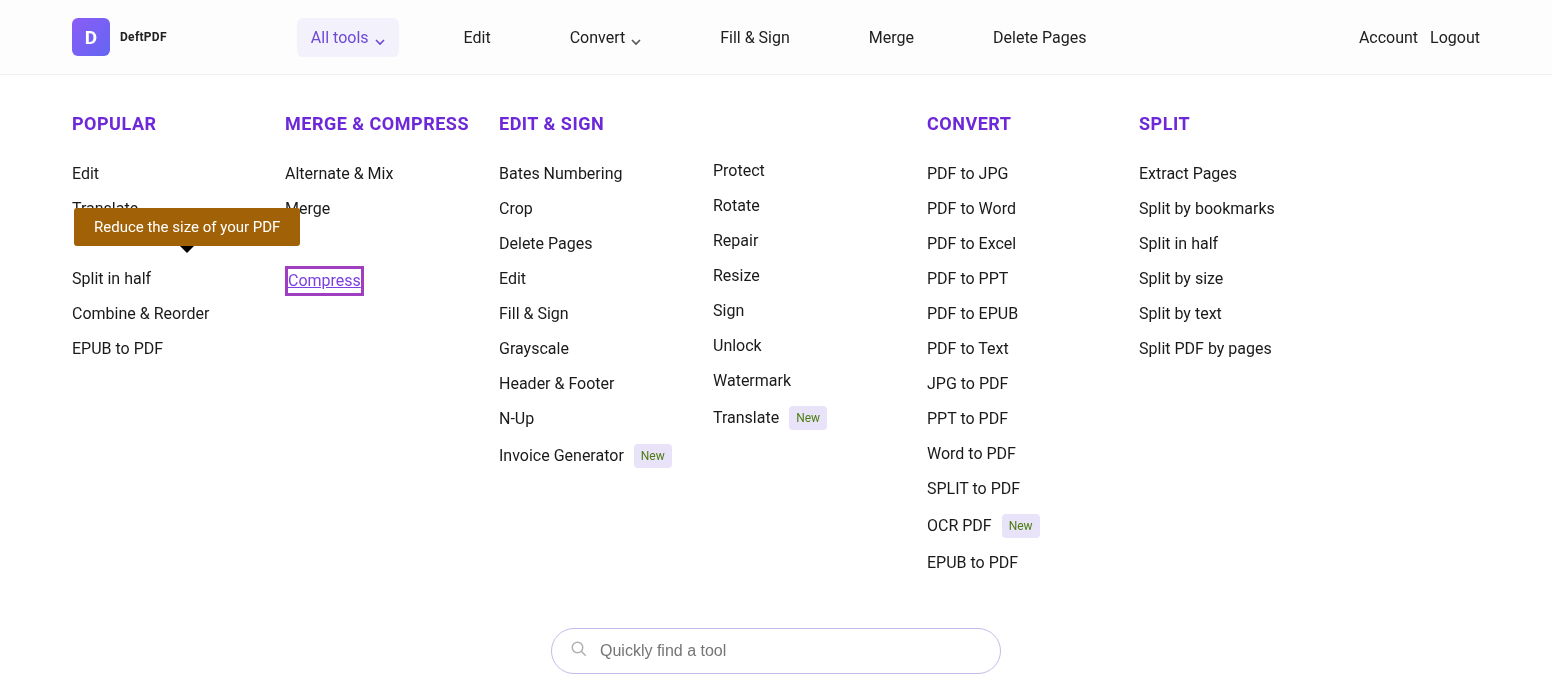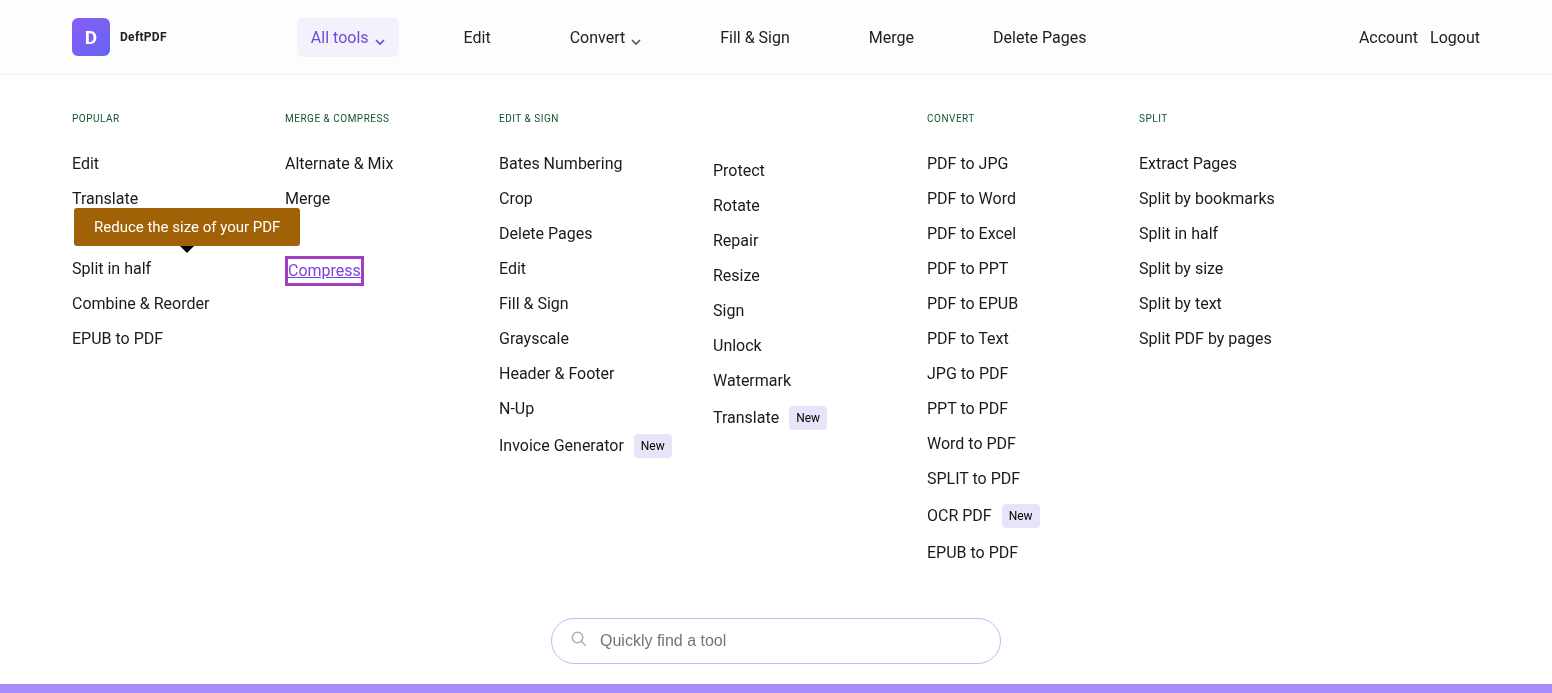--- a/index.html
+++ b/index.html
@@ -17,28 +17,28 @@
 .auth { display:flex; gap:12px; font-size:16px; }
 .auth span { cursor:pointer; }
 .mega { padding:38px 72px 30px 72px; display:flex; gap:0; }
 .col { }
 .col-popular { width:213px; }
 .col-merge { width:214px; }
 .col-edit { width:214px; display:flex; flex-direction:column; }
 .col-edit2 { width:214px; display:flex; flex-direction:column; }
 .col-convert { width:212px; }
 .col-split { width:210px; }
-.heading { font-size:10px; letter-spacing:0.5px; color:#14532d; font-weight:400; margin-bottom:30px; }
+.heading { font-size:18px; letter-spacing:0.5px; color:#6d28d9; font-weight:700; margin-bottom:30px; }
 .col a, .col .item { display:flex; align-items:center; font-size:16px; color:#1a1a1a; text-decoration:none; margin-bottom:15px; cursor:pointer; line-height:20px; }
 .heading-spacer { height:48px; }
 .highlight-wrap { display:inline-block; border:3px solid #9f3fc0; padding:2px 0; }
 .highlight-wrap a { color:#7b3fe4; text-decoration:underline; margin-bottom:0; }
 .tooltip { position:absolute; background:#a16207; color:#fff; font-size:15px; padding:10px 20px; border-radius:3px; white-space:nowrap; }
 .tooltip::after { content:""; position:absolute; top:100%; left:50%; margin-left:-7px; border:7px solid transparent; border-top-color:#000; }
-.badge { background:#e8e3f8; color:#000000; font-size:12px; padding:2px 7px; border-radius:4px; margin-left:10px; }
+.badge { background:#e8e3f8; color:#4d7c0f; font-size:12px; padding:2px 7px; border-radius:4px; margin-left:10px; }
 .search-wrap { display:flex; justify-content:center; padding:10px 0 20px 0; }
 .search { width:450px; height:46px; border:1px solid #c6b9ec; border-radius:23px; display:flex; align-items:center; padding:0 18px; gap:12px; }
 .search svg { width:18px; height:18px; stroke:#aaa; }
 .search input { border:none; outline:none; font-size:16px; flex:1; color:#555; }
 .footer-bar { height:30px; background:#a78bfa; }
 .rel { position:relative; }
 </style>
 </head>
 <body>
 

